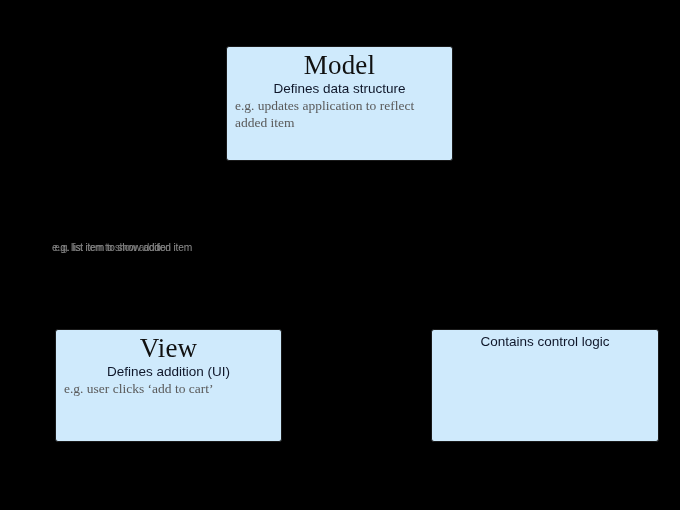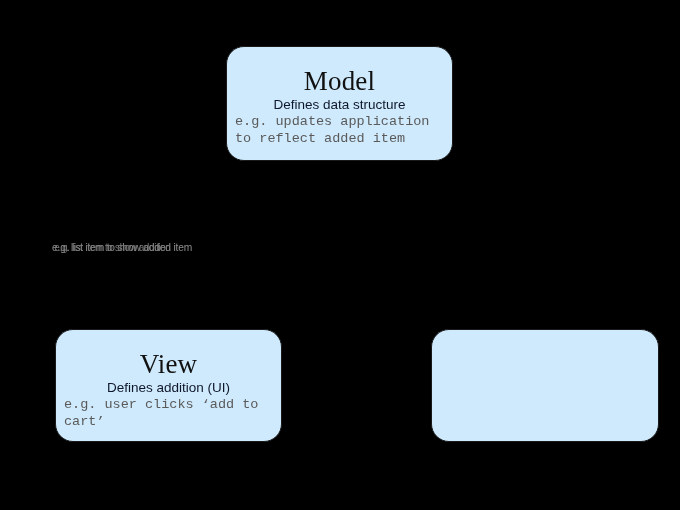--- a/index.html
+++ b/index.html
@@ -21,22 +21,22 @@
     width: 680px;
     height: 510px;
     background: #000000;
   }
 
   .node {
     position: absolute;
     box-sizing: border-box;
     background: #cfeafc;
     border: 1px solid #1a1a1a;
-    border-radius: 18px;
-    padding: 20px 8px 8px 8px;
+    border-radius: 3px;
+    padding: 4px 8px 8px 8px;
     display: block;
   }
 
   .node-title {
     font-family: "Liberation Serif", serif;
     font-size: 27px;
     line-height: 1.08;
     color: #111111;
     text-align: center;
     font-weight: normal;
@@ -49,21 +49,21 @@
     font-family: "Liberation Sans", sans-serif;
     font-size: 13.5px;
     line-height: 1.18;
     color: #0f172a;
     text-align: center;
     margin: 0 0 1px 0;
     white-space: nowrap;
   }
 
   .node-example {
-    font-family: Liberation Mono, monospace;
+    font-family: Liberation Serif, serif;
     font-size: 13.5px;
     line-height: 1.22;
     color: #5a5a5a;
     text-align: left;
     margin: 0;
   }
 
   
   #node-model {
     left: 226px;
@@ -119,20 +119,21 @@
     <div class="node-example">e.g. updates application to reflect added item</div>
   </div>
 
   <div class="node" id="node-view">
     <div class="node-title">View</div>
     <div class="node-subtitle">Defines addition (UI)</div>
     <div class="node-example" style="">e.g. user clicks ‘add to cart’</div>
   </div>
 
   <div class="node" id="node-controller">
+    <div class="node-subtitle">Contains control logic</div>
   </div>
 
   <div class="edge-label-stack">
     <span class="edge-label a">e.g. list item to show added item</span>
     <span class="edge-label b">e.g. list item to show addition</span>
   </div>
 
 </div>
 
 </body></html>

